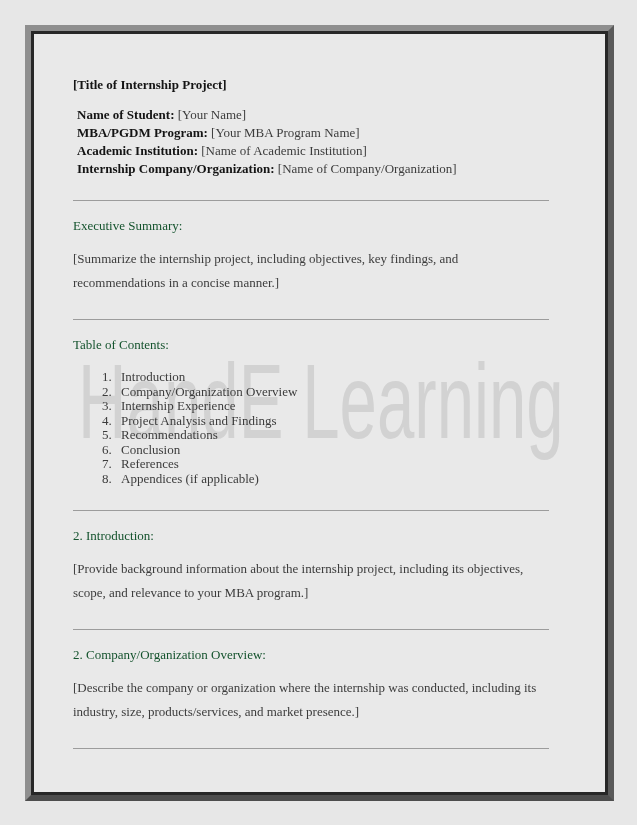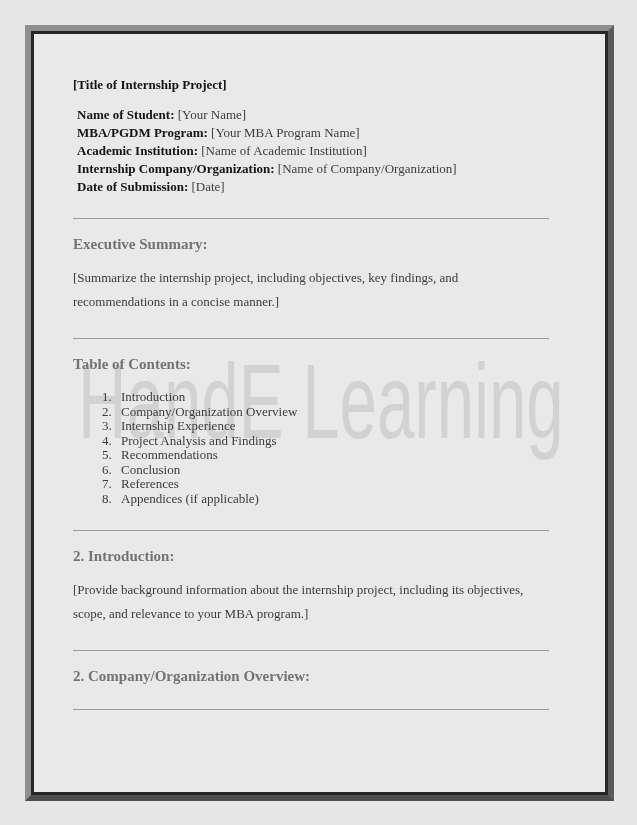--- a/index.html
+++ b/index.html
@@ -70,23 +70,23 @@
   .info b {
     color: #141414;
   }
   hr.divider {
     border: 0;
     border-top: 1px solid #9c9c9c;
     margin: 24px 0 17px 0;
     height: 0;
   }
   .sec-heading {
-    font-size: 15px;
-    font-weight: bold;
-    color: #737373;
+    font-size: 13px;
+    font-weight: normal;
+    color: #14532d;
     margin: 0 0 13px 0;
   }
   .sec-body {
     margin: 0;
     line-height: 24px;
     max-width: 490px;
   }
   ol.toc-list {
     margin: 17px 0 0 0;
     padding: 0 0 0 42px;
@@ -107,21 +107,20 @@
 
     <div class="content">
 
       <p class="doc-title">[Title of Internship Project]</p>
 
       <div class="info">
         <p><b>Name of Student:</b> <span>[Your Name]</span></p>
         <p><b>MBA/PGDM Program:</b> <span>[Your MBA Program Name]</span></p>
         <p><b>Academic Institution:</b> <span>[Name of Academic Institution]</span></p>
         <p><b>Internship Company/Organization:</b> <span>[Name of Company/Organization]</span></p>
-        <p><b>Date of Submission:</b> <span>[Date]</span></p>
       </div>
 
       <hr class="divider">
 
       <div class="sec">
         <p class="sec-heading">Executive Summary:</p>
         <p class="sec-body">[Summarize the internship project, including objectives, key findings, and recommendations in a concise manner.]</p>
       </div>
 
       <hr class="divider">
@@ -144,19 +143,20 @@
 
       <div class="sec">
         <p class="sec-heading">2. Introduction:</p>
         <p class="sec-body">[Provide background information about the internship project, including its objectives, scope, and relevance to your MBA program.]</p>
       </div>
 
       <hr class="divider">
 
       <div class="sec">
         <p class="sec-heading">2. Company/Organization Overview:</p>
+        <p class="sec-body">[Describe the company or organization where the internship was conducted, including its industry, size, products/services, and market presence.]</p>
       </div>
 
       <hr class="divider">
 
     </div>
   </div>
 </div>
 
 </body></html>

